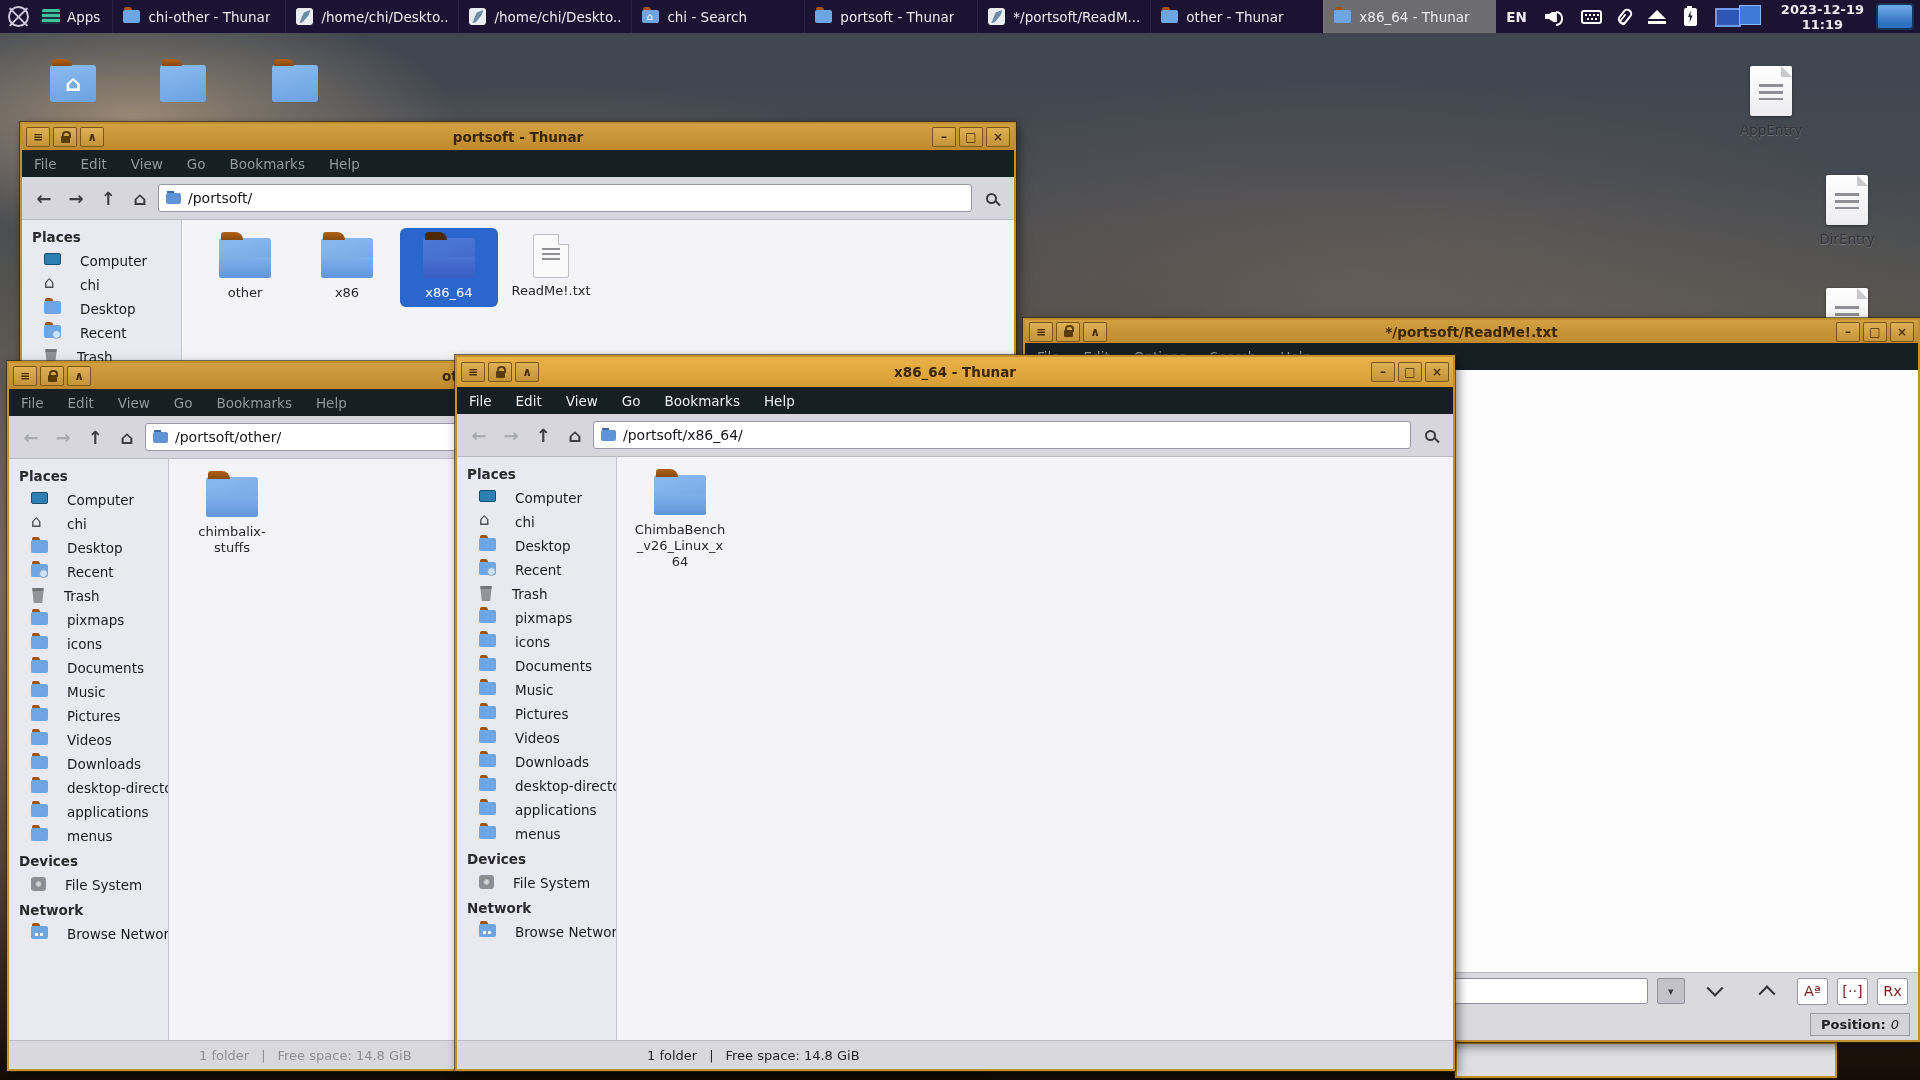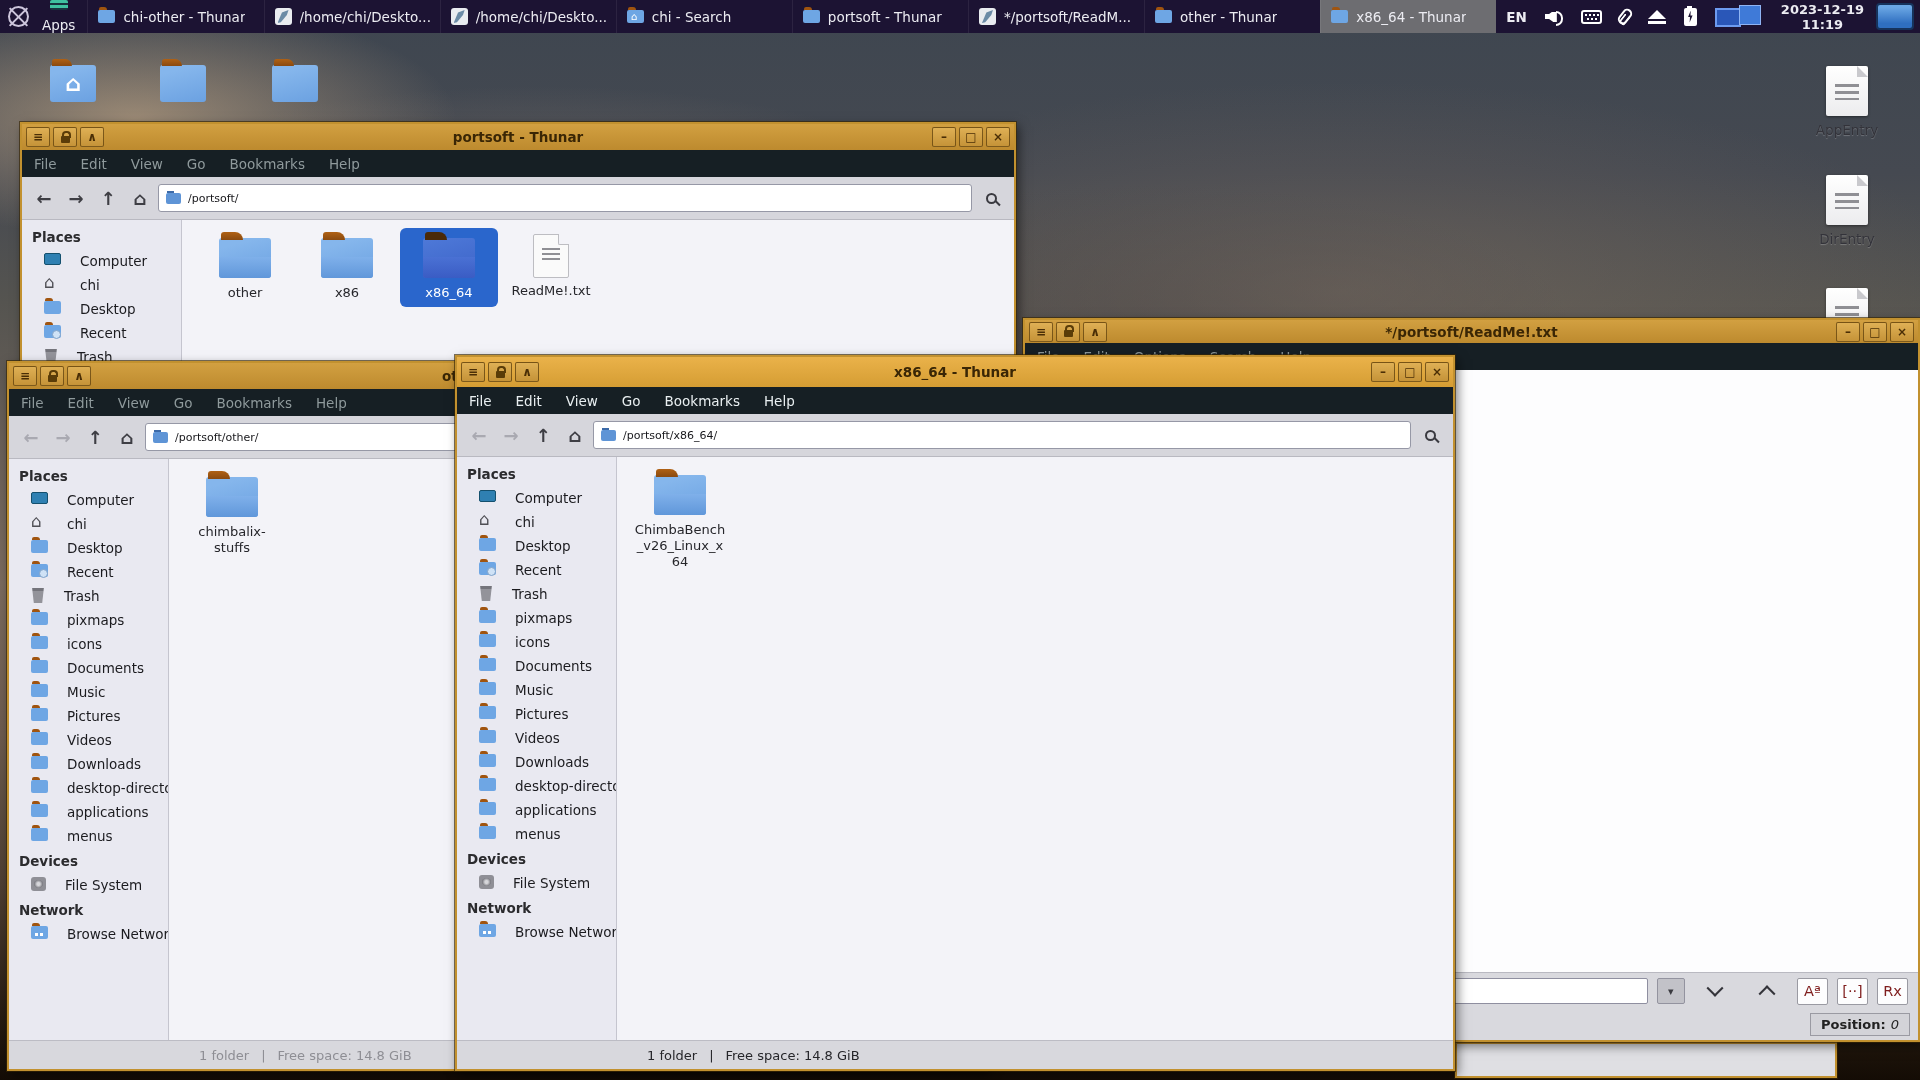--- a/index.html
+++ b/index.html
@@ -14,21 +14,21 @@
       radial-gradient(ellipse 600px 200px at 60% 30%, rgba(60,58,64,.5), transparent 70%),
       linear-gradient(#3e4650 0%, #454951 16%, #555450 28%, #685f58 40%, #7a6a5e 54%, #6c5b4e 68%, #4e3e32 82%, #271c11 94%, #140c05 100%);
   }
   
   .panel { position:absolute; left:0; top:0; width:1920px; height:33px; background:#1c1333; z-index:100;
            display:flex; align-items:center; color:#ececf2; font-size:13.5px; }
   .logo-btn { width:36px; height:33px; display:flex; align-items:center; justify-content:center; }
   .logo { width:21px; height:21px; border:2px solid #cdc6dc; border-radius:50%; position:relative; }
   .logo::before,.logo::after { content:''; position:absolute; left:-4px; right:-4px; top:8px; height:2px; background:#cdc6dc; }
   .logo::before{ transform:rotate(45deg);} .logo::after{ transform:rotate(-45deg);}
-  .apps-btn { display:flex; align-items:center; gap:7px; padding:0 12px 0 6px; height:33px;flex-direction:column; }
+  .apps-btn { display:flex; align-items:center; gap:7px; padding:0 12px 0 6px; height:33px; }
   .apps-ic { width:18px; height:15px; border-radius:2px;
              background:repeating-linear-gradient(#3fc2a0 0 3px, #17343f 3px 5px); }
   .tasklist { flex:1; display:flex; height:33px; min-width:0; }
   .task { flex:1; max-width:192px; display:flex; align-items:center; gap:8px; padding:0 10px;
           border-left:1px solid rgba(255,255,255,.07); overflow:hidden; }
   .task.active { background:#6d6d71; }
   .task-label { white-space:nowrap; overflow:hidden; text-overflow:clip; font-size:13.5px; }
   .tic { flex:none; position:relative; }
   .tic.ic-folder,.tic.ic-folder-home { width:17px; height:13px; background:#6ea6e4; border-radius:2px; }
   .tic.ic-folder::before,.tic.ic-folder-home::before { content:''; position:absolute; top:-3px; left:1px; width:8px; height:3px;
@@ -94,21 +94,21 @@
           border:2px solid #5a3c08; border-bottom:none; border-radius:4px 4px 0 0; }
   .menubar { height:27px; flex:none; background:#161f24; display:flex; align-items:center; gap:24px;
              padding:0 12px; font-size:13.5px; color:#8f9a9c; }
   .window.active-win .menubar { color:#e9eff1; }
   .toolbar { height:43px; flex:none; background:#d6d6dc; border-bottom:1px solid #b9b9c1;
              display:flex; align-items:center; gap:4px; padding:0 8px; }
   .nav-btn { width:28px; height:28px; display:flex; align-items:center; justify-content:center;
              font-size:18px; font-weight:bold; color:#3e3e44; }
   .nav-btn.disabled { color:#a9a9b1; }
   .pathbar { flex:1; height:28px; background:#fff; border:1px solid #9698a6; border-radius:3px;
-             display:flex; align-items:center; gap:7px; padding:0 7px; font-size:11px; color:#17171b; }
+             display:flex; align-items:center; gap:7px; padding:0 7px; font-size:14px; color:#17171b; }
   .pfold { width:15px; height:11px; background:#5e94d6; border-radius:2px; position:relative; flex:none; }
   .pfold::before { content:''; position:absolute; top:-2px; left:1px; width:7px; height:2px; background:#3c6aa8; }
   .search-btn { width:30px; height:30px; display:flex; align-items:center; justify-content:center; }
   .mag { width:11px; height:11px; border:2px solid #3a3a40; border-radius:50%; position:relative; }
   .mag::after { content:''; position:absolute; width:7px; height:2px; background:#3a3a40;
                 transform:rotate(45deg); right:-6px; bottom:-2px; }
   .wbody { flex:1; display:flex; min-height:0; }
   .sidebar { width:160px; flex:none; background:#e9e9f1; border-right:1px solid #c5c5cf;
              padding-top:4px; font-size:13.5px; overflow:hidden; }
   .side-header { font-weight:bold; color:#2b2b2e; padding:5px 10px 4px; }
@@ -250,21 +250,21 @@
       <div>11:19</div>
     </span>
   </div>
   <div class="showdesk"></div>
 </div>
 
 <div class="dfold homeglyph" style="left:50px; top:65px;"></div>
 <div class="dfold" style="left:160px; top:65px;"></div>
 <div class="dfold" style="left:272px; top:65px;"></div>
 
-<div class="desk-icon" style="left:1812px; top:66px;">
+<div class="desk-icon" style="left:1736px; top:66px;">
   <div class="dpage"></div>
   <div class="desk-label">AppEntry</div>
 </div>
 <div class="desk-icon" style="left:1812px; top:175px;">
   <div class="dpage"></div>
   <div class="desk-label">DirEntry</div>
 </div>
 <div class="desk-icon" style="left:1812px; top:288px;">
   <div class="dpage"></div>
 </div>

